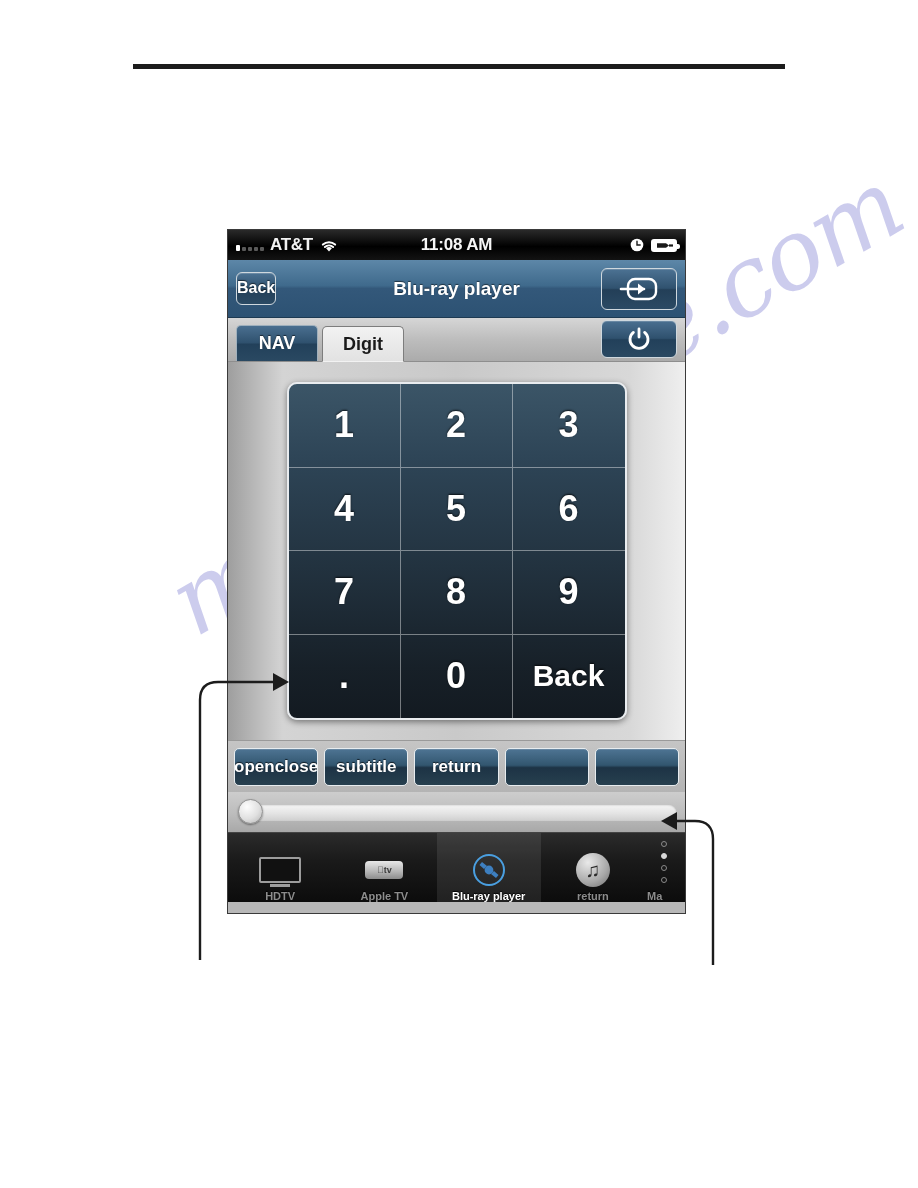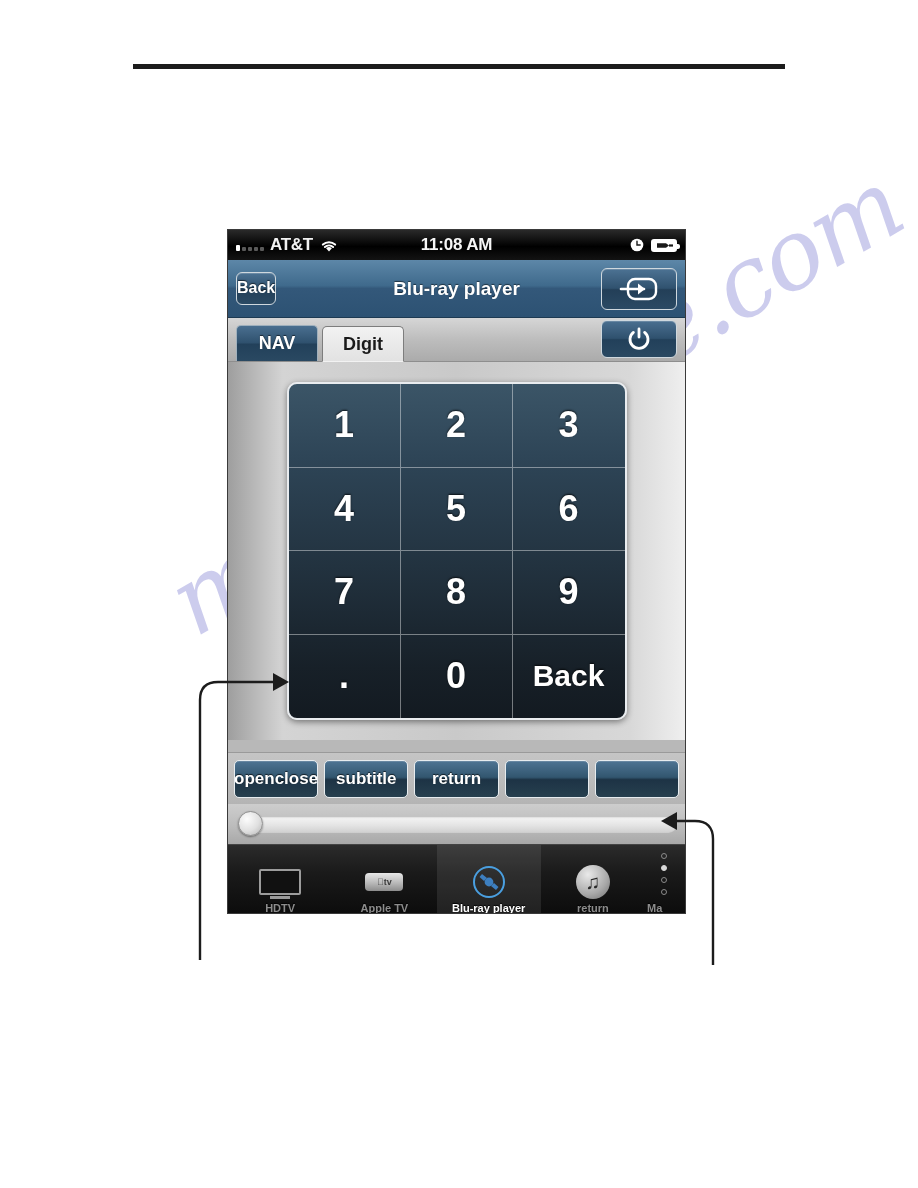--- a/index.html
+++ b/index.html
@@ -202,21 +202,20 @@
   .key:nth-child(n+10) { border-bottom: none; }
   .key.enter { font-size: 30px; }
   .key.dot { font-size: 36px; align-items: center; }
 
   
   .macro-row {
     height: 52px;
     background: linear-gradient(180deg, #c5c5c5 0%, #b4b4b4 100%);
     display: flex; align-items: center; gap: 6px; padding: 0 6px;
     border-top: 1px solid #9a9a9a;
-    margin-top: 12px;
   }
   .macro-btn {
     flex: 1; height: 38px;
     background: linear-gradient(180deg, #4e7493 0%, #32566f 45%, #1d3345 52%, #27404f 100%);
     border: 1px solid #e7ecef; border-radius: 5px;
     color: #ffffff; font-size: 17px; font-weight: bold;
     display: flex; align-items: center; justify-content: center;
     text-shadow: 0 -1px 1px rgba(0,0,0,.7);
     cursor: pointer; overflow: hidden; white-space: nowrap;
     box-shadow: inset 0 1px 0 rgba(255,255,255,.15);

